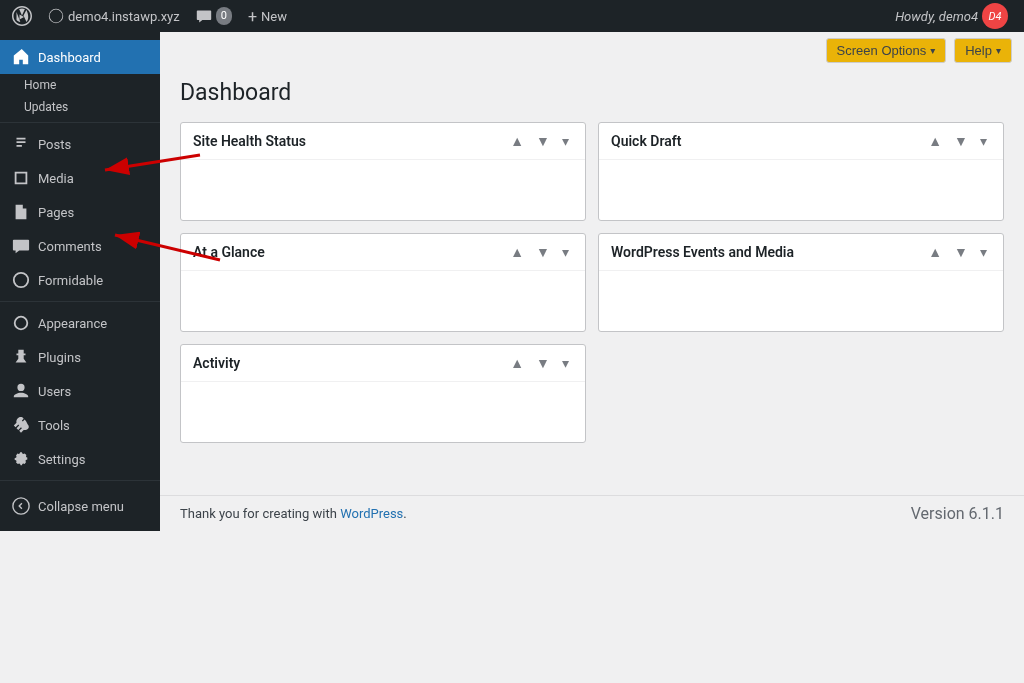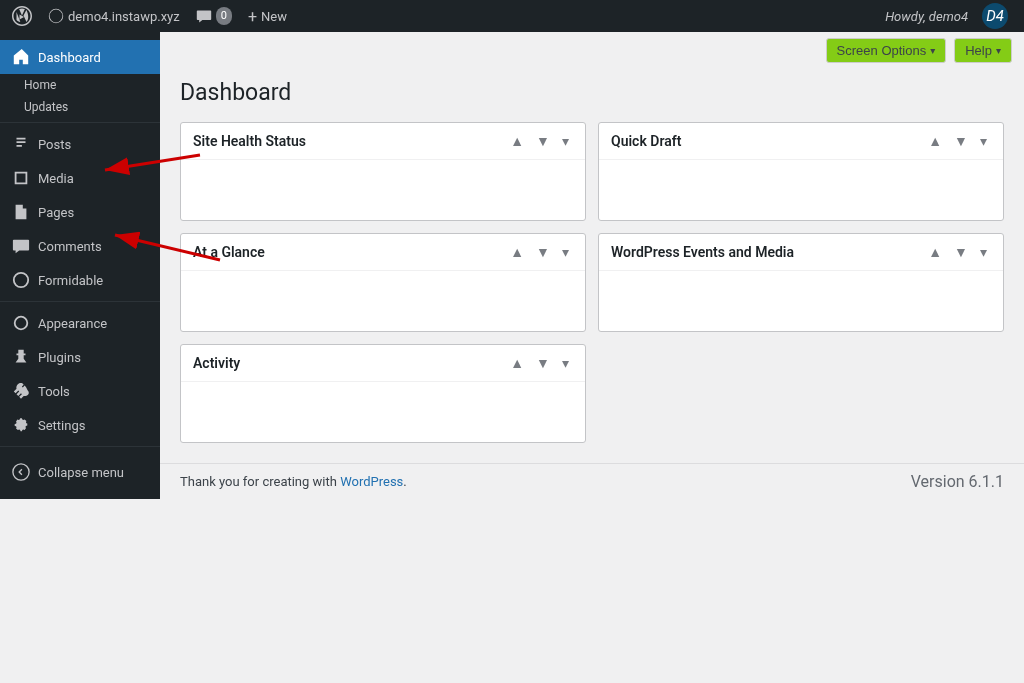--- a/index.html
+++ b/index.html
@@ -48,23 +48,23 @@
     .adminbar-new .plus { margin-right: 4px; font-size: 16px; }
     .adminbar-right {
       margin-left: auto;
       display: flex; align-items: center;
     }
     .adminbar-howdy {
       color: #c3c4c7; font-size: 13px; padding: 0 8px; cursor: pointer; display: flex; align-items: center; font-style: italic;
     }
     .adminbar-avatar {
       width: 26px; height: 26px; border-radius: 50%;
-      background: #0c4a6e; margin-left: 14px;
+      background: #ef4444; margin-left: 4px;
       display: flex; align-items: center; justify-content: center;
-      color: #fff; font-size: 15px;
+      color: #fff; font-size: 11px;
     }
     .comment-bubble {
       display: flex; align-items: center; gap: 4px;
     }
     .comment-count {
       background: #787c82; color: #fff; border-radius: 10px;
       padding: 0 5px; font-size: 11px; line-height: 18px;
     }
 
     
@@ -121,21 +121,21 @@
     
     #screen-options-bar {
       background: #f0f0f1;
       display: flex;
       justify-content: flex-end;
       padding: 6px 12px;
       gap: 8px;
       flex-shrink: 0;
     }
     .screen-btn {
-      background: #84cc16;
+      background: #eab308;
       border: 1px solid #ccc;
       border-radius: 3px;
       padding: 4px 10px;
       font-size: 13px;
       color: #3c434a;
       cursor: pointer;
       display: flex; align-items: center; gap: 4px;
     }
     .screen-btn .arrow { font-size: 10px; }
 
@@ -324,20 +324,26 @@
           <span>Appearance</span>
         </div>
 
         <div class="menu-item">
           <svg viewBox="0 0 20 20" style="fill:#c3c4c7">
             <path d="M7 2v4H5v2h2v4l-3 4h12l-3-4V8h2V6h-2V2z"></path>
           </svg>
           <span>Plugins</span>
         </div>
 
+        <div class="menu-item">
+          <svg viewBox="0 0 20 20" style="fill:#c3c4c7">
+            <path d="M10 10a4 4 0 100-8 4 4 0 000 8zm0 2c-4 0-8 2-8 4v1h16v-1c0-2-4-4-8-4z"></path>
+          </svg>
+          <span>Users</span>
+        </div>
 
         <div class="menu-item">
           <svg viewBox="0 0 20 20" style="fill:#c3c4c7">
             <path d="M15.5 5.5l-1.5-1.5-2 2-1-1 2-2-1.5-1.5C10 1 8 1 6.5 2.5 5 4 4.5 6 5 7.5L2 10.5l2 2 3-3 1 1-3 3 2 2 3-3 1 1-3 3 2 2 3-3c1.5.5 3.5 0 5-1.5C19 13 19 11 17.5 9.5L15.5 5.5z"></path>
           </svg>
           <span>Tools</span>
         </div>
 
         <div class="menu-item">
           <svg viewBox="0 0 20 20" style="fill:#c3c4c7">

